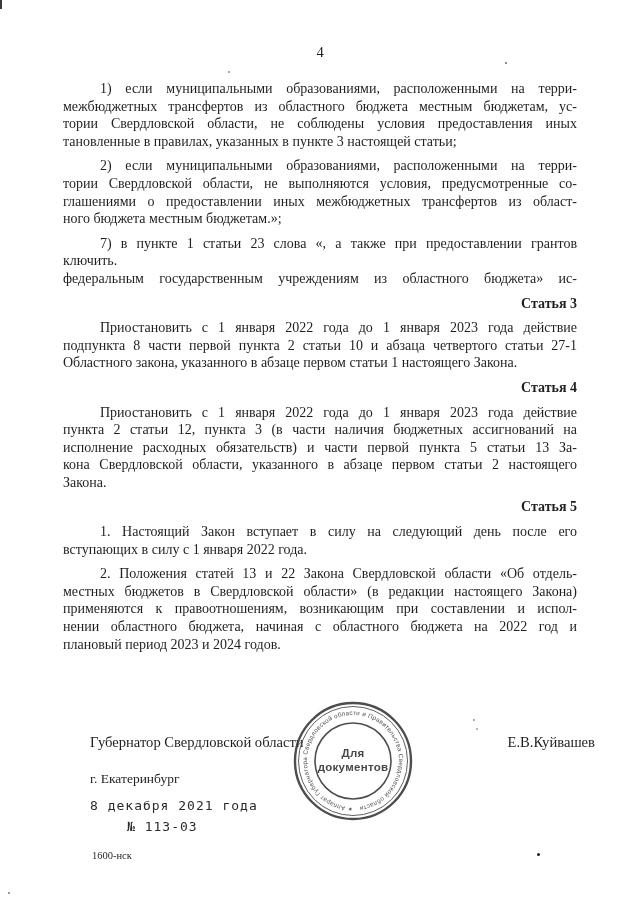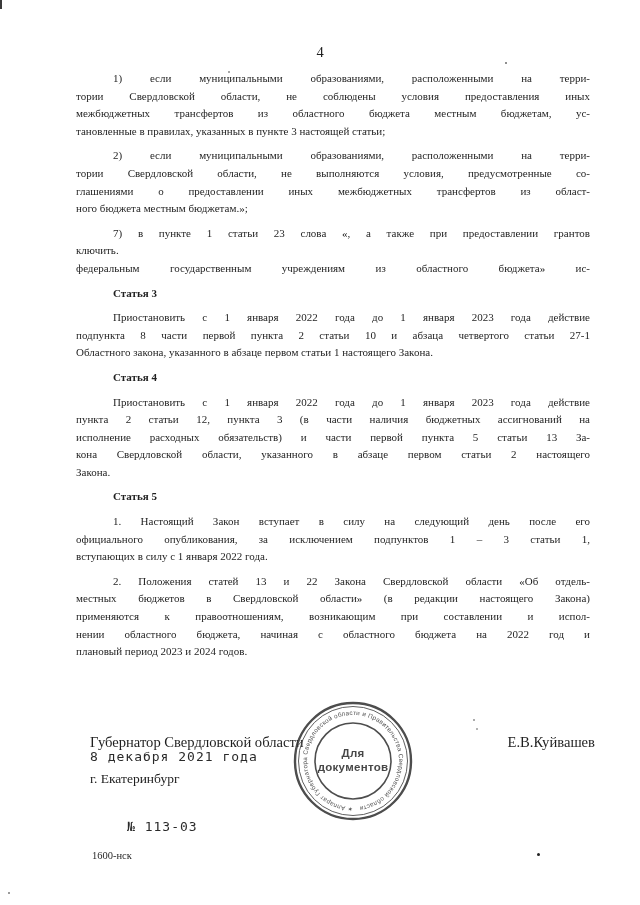--- a/index.html
+++ b/index.html
@@ -17,31 +17,31 @@
     position: absolute;
     top: 44px;
     left: 63px;
     width: 514px;
     text-align: center;
     font-size: 14.5px;
   }
   .body-text {
     position: absolute;
     left: 63px;
-    top: 70px;
+    top: 80px;
     width: 514px;
-    font-size: 11px;
+    font-size: 14px;
     line-height: 17.6px;
-    margin-left: 13px;
   }
   .para { margin: 0 0 7px 0; }
   .heading {
     font-weight: bold;
     margin: 0 0 7px 37px;
     line-height: 17.6px;
+    text-align: right;
   }
   .line { text-align: justify; text-align-last: justify; }
   .line.last { text-align-last: left; }
   .line.first { text-indent: 37px; }
   .sig-row {
     position: absolute;
     left: 90px;
     top: 734px;
     width: 505px;
     display: flex;
@@ -61,21 +61,21 @@
     left: 90px;
     white-space: nowrap;
   }
   .iss-city { top: 771px; font-size: 13.5px; }
   .iss-mono {
     font-family: "DejaVu Sans Mono", monospace;
     font-size: 13px;
     letter-spacing: 1px;
     color: #2a2a2a;
   }
-  .iss-date { top: 749px; }
+  .iss-date { top: 798px; }
   .iss-number { top: 819px; padding-left: 37px; }
   .footer-code {
     position: absolute;
     left: 92px;
     top: 850px;
     font-size: 10.5px;
     color: #2a2a2a;
   }
   .speck { position: absolute; border-radius: 50%; }
   .corner-mark {
@@ -102,22 +102,22 @@
 
 <div class="page">
 
   <div class="corner-mark"></div>
 
   <div class="page-number">4</div>
 
   <div class="body-text">
       <div class="para">
         <div class="line first">1) если муниципальными образованиями, расположенными на терри-</div>
+        <div class="line">межбюджетных трансфертов из областного бюджета местным бюджетам, ус-</div>
         <div class="line">тории Свердловской области, не соблюдены условия предоставления иных</div>
-        <div class="line">межбюджетных трансфертов из областного бюджета местным бюджетам, ус-</div>
         <div class="line last">тановленные в правилах, указанных в пункте 3 настоящей статьи;</div>
       </div>
       <div class="para">
         <div class="line first">2) если муниципальными образованиями, расположенными на терри-</div>
         <div class="line">тории Свердловской области, не выполняются условия, предусмотренные со-</div>
         <div class="line">глашениями о предоставлении иных межбюджетных трансфертов из област-</div>
         <div class="line last">ного бюджета местным бюджетам.»;</div>
       </div>
       <div class="para">
         <div class="line first">7) в пункте 1 статьи 23 слова «, а также при предоставлении грантов</div>
@@ -134,21 +134,20 @@
       <div class="para">
         <div class="line first">Приостановить с 1 января 2022 года до 1 января 2023 года действие</div>
         <div class="line">пункта 2 статьи 12, пункта 3 (в части наличия бюджетных ассигнований на</div>
         <div class="line">исполнение расходных обязательств) и части первой пункта 5 статьи 13 За-</div>
         <div class="line">кона Свердловской области, указанного в абзаце первом статьи 2 настоящего</div>
         <div class="line last">Закона.</div>
       </div>
       <div class="heading">Статья 5</div>
       <div class="para">
         <div class="line first">1. Настоящий Закон вступает в силу на следующий день после его</div>
-        <div class="line">официального опубликования, за исключением подпунктов 1 – 3 статьи 1,</div>
         <div class="line last">вступающих в силу с 1 января 2022 года.</div>
       </div>
       <div class="para">
         <div class="line first">2. Положения статей 13 и 22 Закона Свердловской области «Об отдель-</div>
         <div class="line">местных бюджетов в Свердловской области» (в редакции настоящего Закона)</div>
         <div class="line">применяются к правоотношениям, возникающим при составлении и испол-</div>
         <div class="line">нении областного бюджета, начиная с областного бюджета на 2022 год и</div>
         <div class="line last">плановый период 2023 и 2024 годов.</div>
       </div>
     </div>

